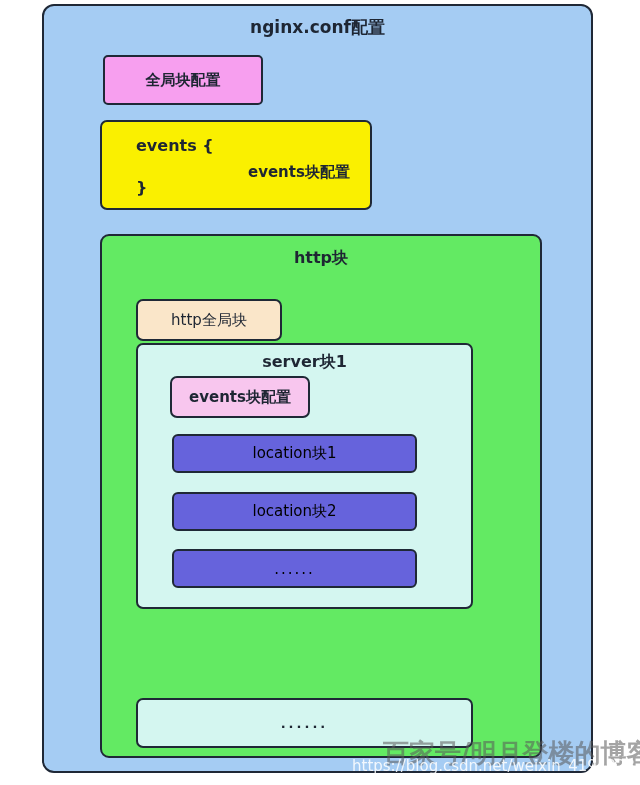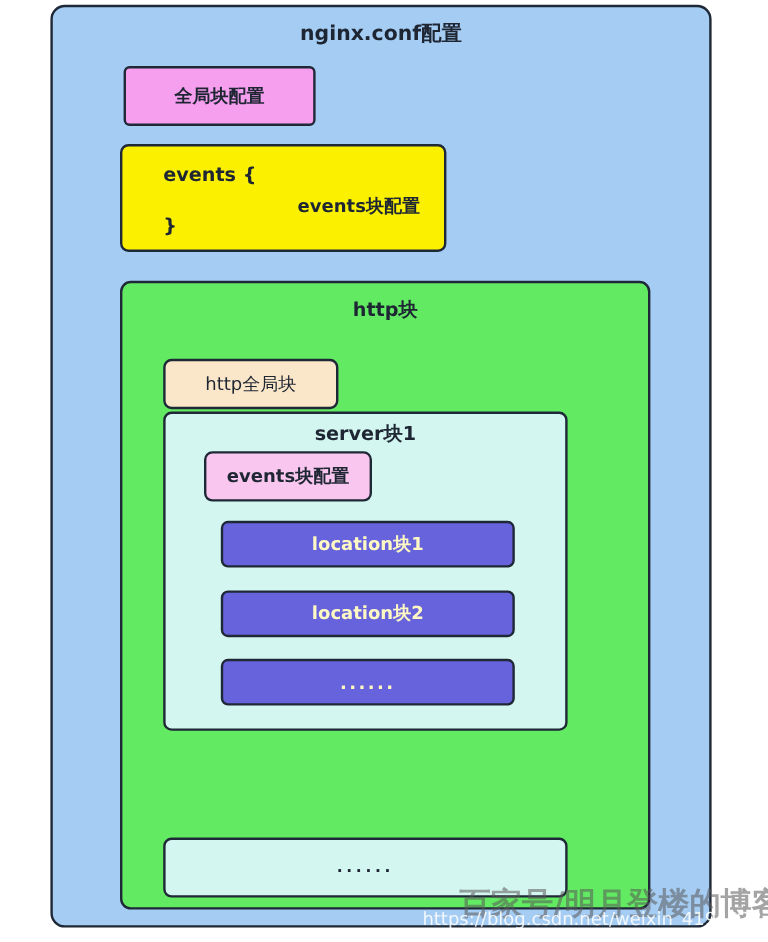--- a/index.html
+++ b/index.html
@@ -22,21 +22,21 @@
   .events-line2{position:absolute;left:34px;top:56px;}
 
   .http-box{left:56px;top:228px;width:442px;height:524px;background:var(--green_bg,#63ea63);border-radius:9px;}
   .http-title{position:absolute;left:0;top:12px;width:100%;text-align:center;font-size:16px;font-weight:bold;}
 
   .httpglobal-box{left:34px;top:47px;width:146px;height:42px;background:var(--beige_bg,#fae6c9);border-radius:7px;font-size:15px;font-weight:normal;margin-top:16px;}
 
   .server1-box{left:34px;top:107px;width:337px;height:266px;background:var(--cyan_bg,#d4f6f0);border-radius:7px;}
   .server1-title{position:absolute;left:0;top:7px;width:100%;text-align:center;font-size:16px;font-weight:bold;}
   .serverglobal-box{left:32px;top:31px;width:140px;height:42px;background:var(--pink2_bg,#f8c6ee);border-radius:7px;font-size:15px;font-weight:bold;}
-  .loc-box{left:46px;width:245px;height:39px;background:var(--purple_bg,#6663dc);border-radius:6px;color:#fef9c3;font-size:15px;font-weight:bold;}
+  .loc-box{left:34px;width:245px;height:39px;background:var(--purple_bg,#6663dc);border-radius:6px;color:#000000;font-size:15px;font-weight:normal;}
   .loc-1{top:89px;}
   .loc-2{top:147px;align-items:center;}
   .loc-3{top:204px;letter-spacing:2px;}
 
   .server2-box{left:34px;top:387px;width:337px;height:59px;background:var(--cyan_bg,#d4f6f0);border-radius:7px;flex-direction:column;}
   .server2-title{font-size:15px;font-weight:bold;line-height:1.2;}
   .server2-dots{font-size:13px;font-weight:bold;letter-spacing:3px;line-height:1.1;}
 
   .server3-box{left:34px;top:462px;width:337px;height:50px;background:var(--cyan_bg,#d4f6f0);border-radius:7px;font-size:13px;font-weight:bold;letter-spacing:3px;}
 

